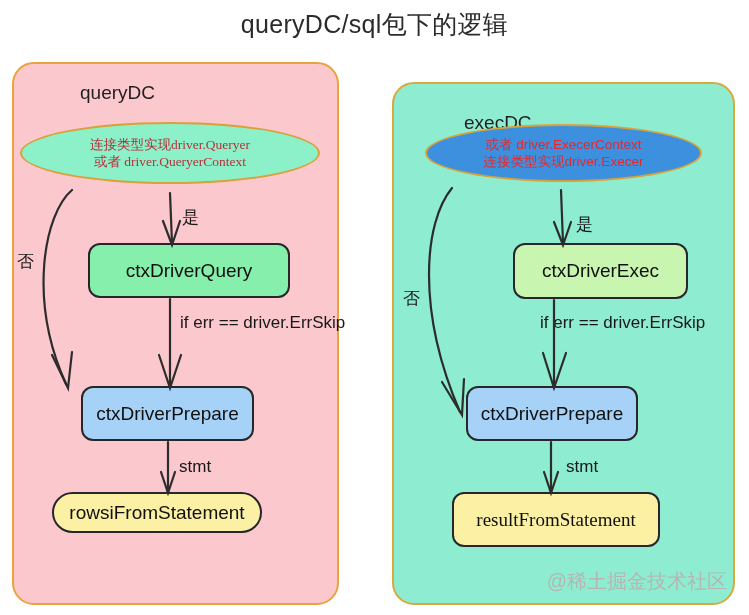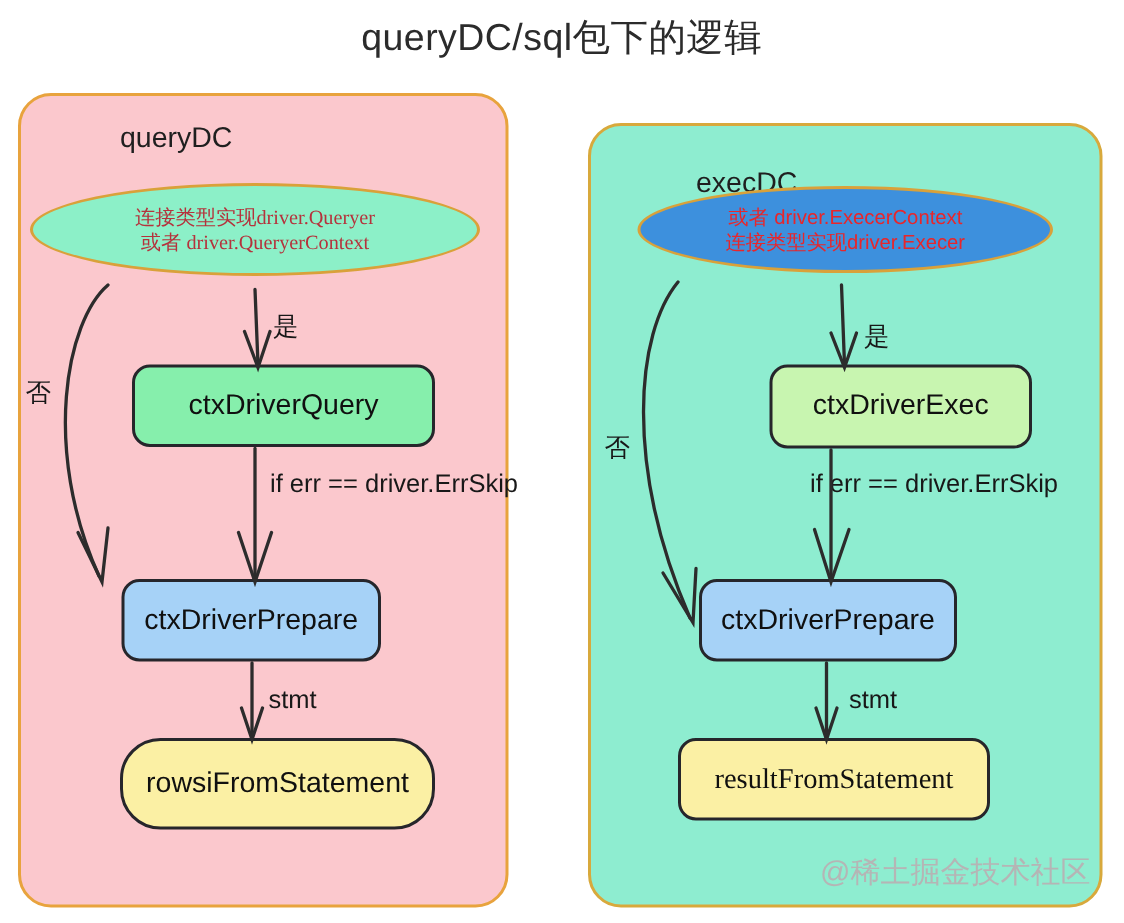--- a/index.html
+++ b/index.html
@@ -101,21 +101,21 @@
   }
   #node-ctx-driver-query {
     left: 88px; top: 243px; width: 202px; height: 55px;
     background: #86efac;
   }
   #node-ctx-driver-prepare-left {
     left: 81px; top: 386px; width: 173px; height: 55px;
     background: #a6d2f7;
   }
   #node-rowsi-from-statement {
-    left: 80px; top: 492px; width: 210px; height: 61px;
+    left: 52px; top: 492px; width: 210px; height: 41px;
     background: #fbf0a4;
     border-radius: 27px;
   }
   #node-ctx-driver-exec {
     left: 477px; top: 243px; width: 175px; height: 56px;
     background: #c8f5b0;
     margin-left: 36px;
   }
   #node-ctx-driver-prepare-right {
     left: 466px; top: 386px; width: 172px; height: 55px;

